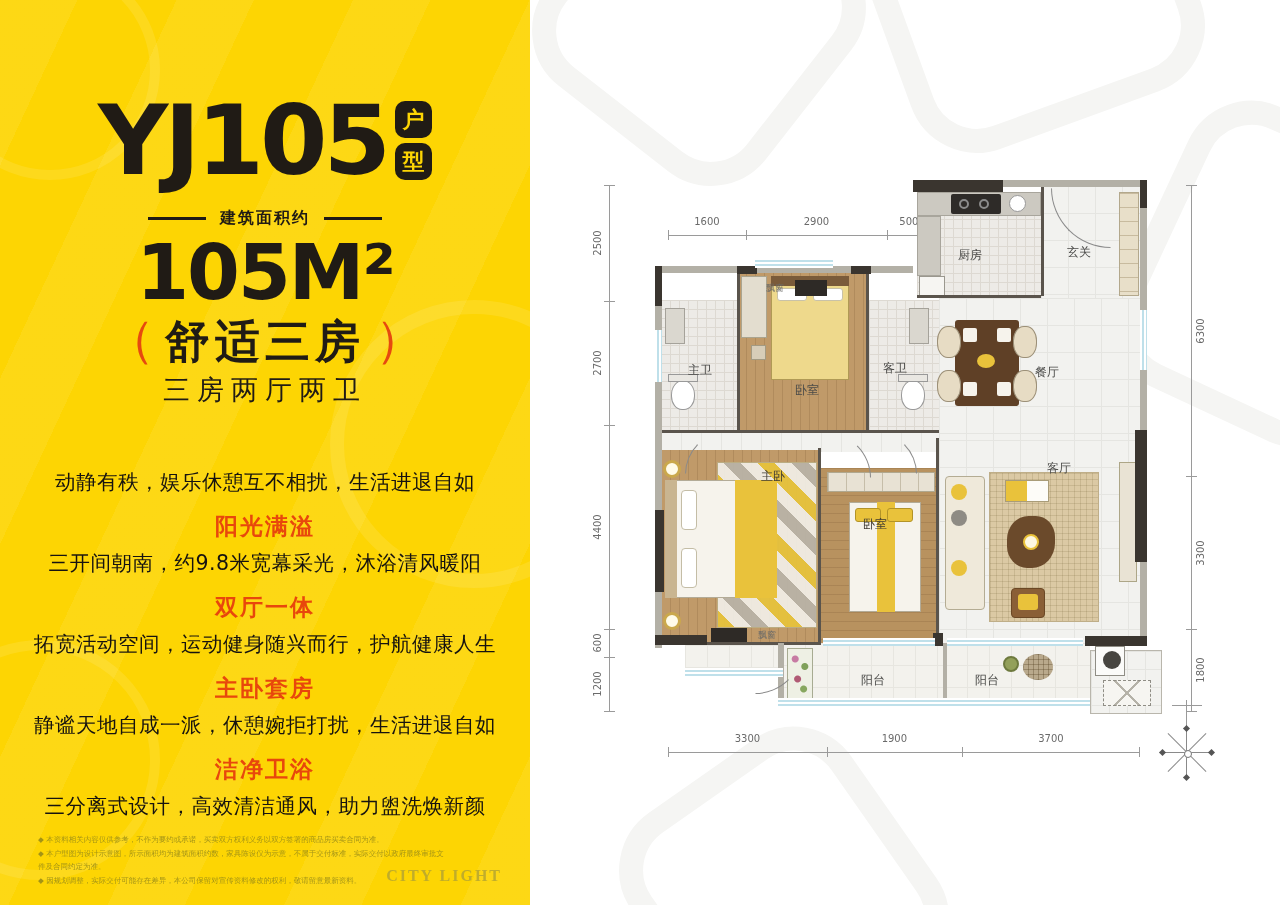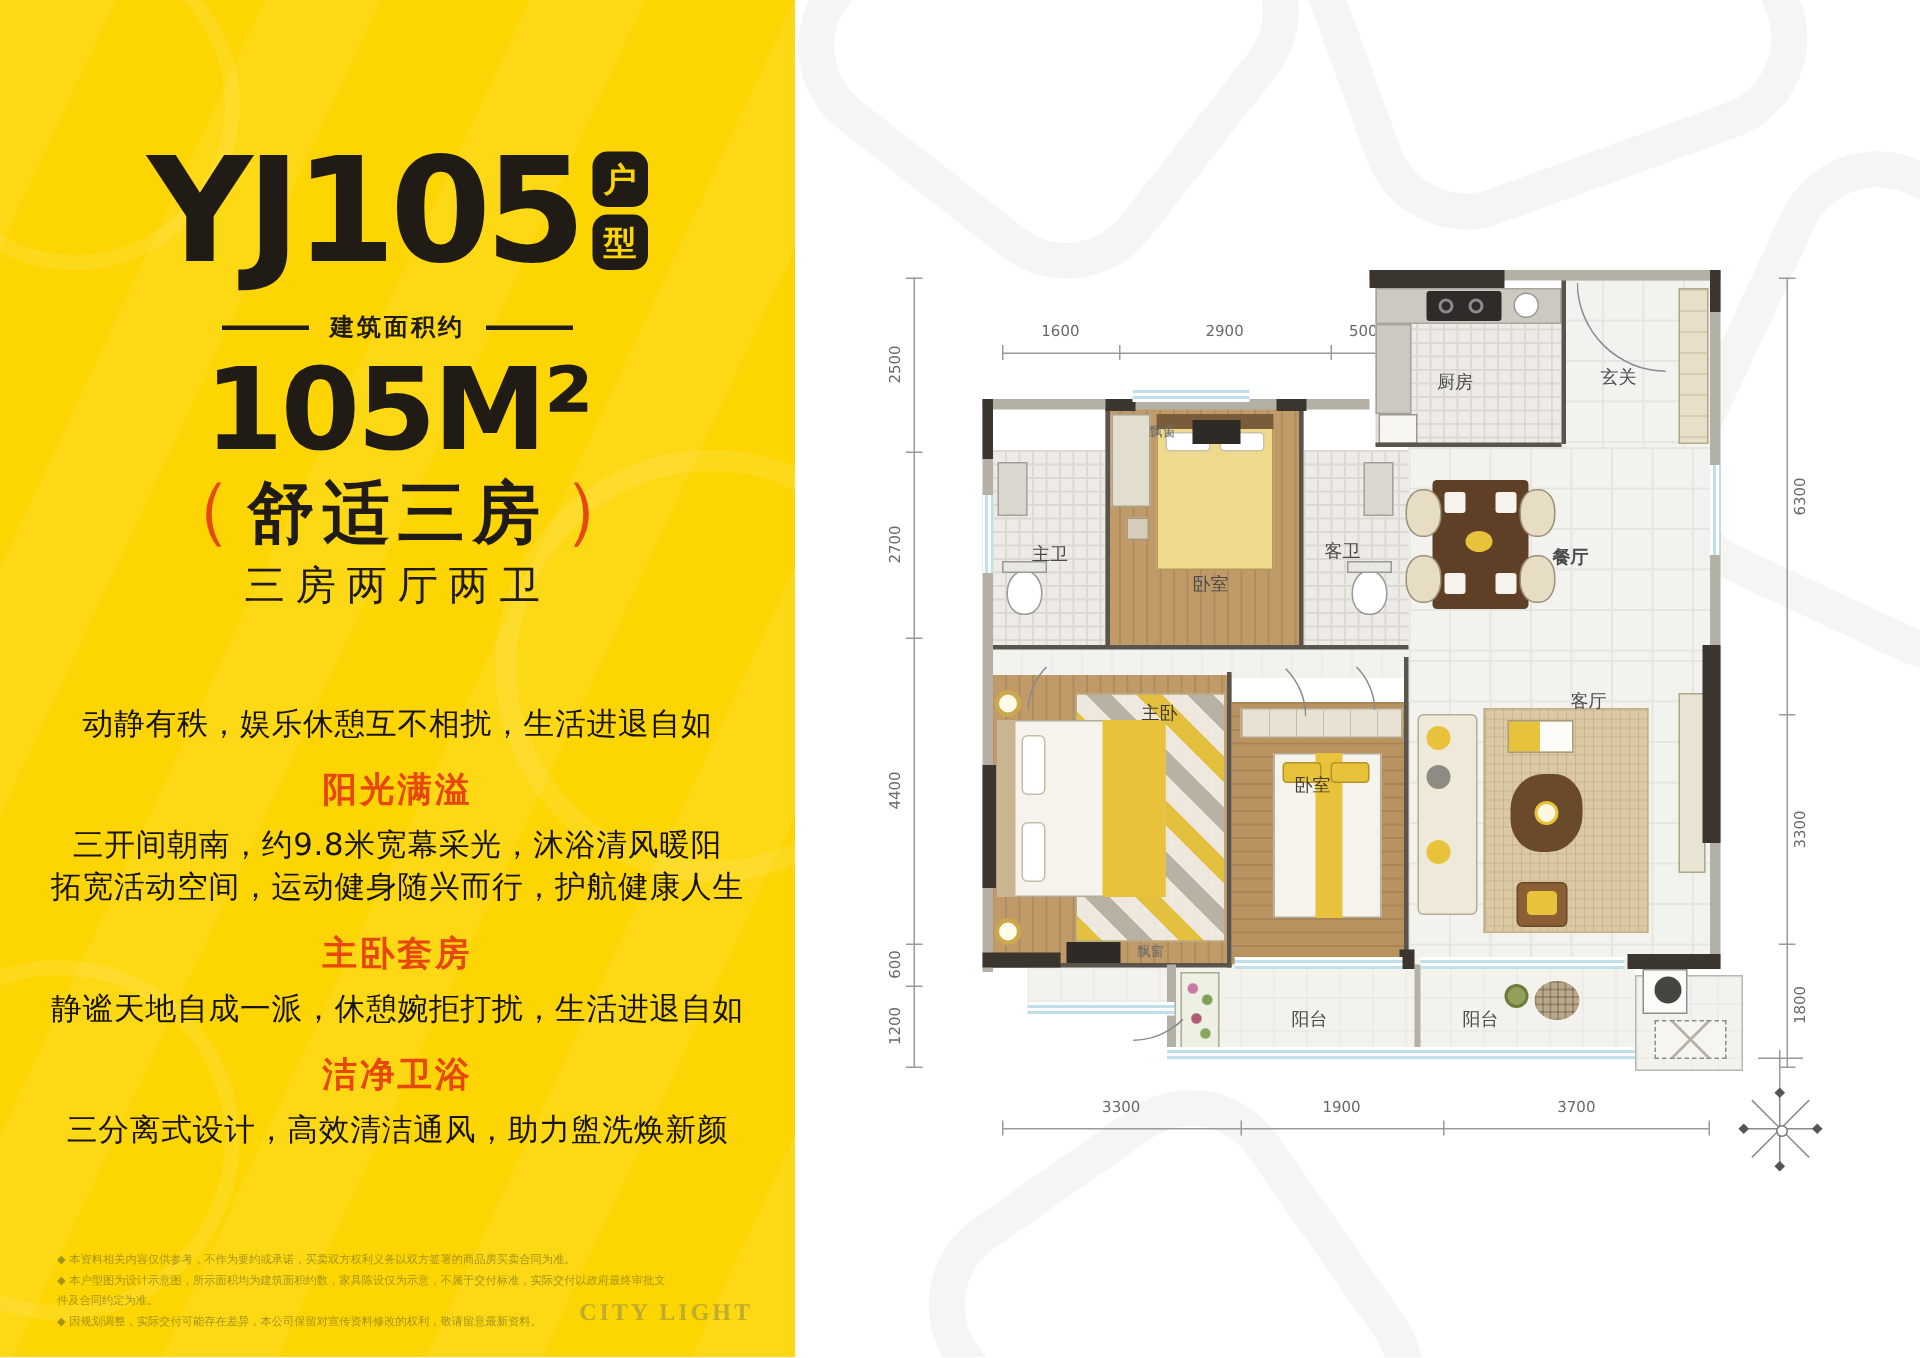--- a/index.html
+++ b/index.html
@@ -109,20 +109,21 @@
       <span class="slogan">舒适三房</span>
       <span class="paren">）</span>
     </div>
 
     <div class="layout-type">三房两厅两卫</div>
 
     <div class="features">
       <div class="feat-desc">动静有秩，娱乐休憩互不相扰，生活进退自如</div>
       <div class="feat-title">阳光满溢</div>
       <div class="feat-desc">三开间朝南，约9.8米宽幕采光，沐浴清风暖阳</div>
+      <div class="feat-title">双厅一体</div>
       <div class="feat-desc">拓宽活动空间，运动健身随兴而行，护航健康人生</div>
       <div class="feat-title">主卧套房</div>
       <div class="feat-desc">静谧天地自成一派，休憩婉拒打扰，生活进退自如</div>
       <div class="feat-title">洁净卫浴</div>
       <div class="feat-desc">三分离式设计，高效清洁通风，助力盥洗焕新颜</div>
     </div>
 
     <div class="disclaimer">
       <div>◆ 本资料相关内容仅供参考，不作为要约或承诺，买卖双方权利义务以双方签署的商品房买卖合同为准。</div>
       <div>◆ 本户型图为设计示意图，所示面积均为建筑面积约数，家具陈设仅为示意，不属于交付标准，实际交付以政府最终审批文件及合同约定为准。</div>
@@ -323,21 +324,21 @@
     <div class="arc" style="left:30px;top:252px;width:40px;height:40px;border-color:transparent transparent transparent #8a8a8a;border-radius:100% 0 0 0;"></div>
     <div class="arc" style="left:220px;top:252px;width:40px;height:40px;border-color:transparent #8a8a8a transparent transparent;border-radius:0 100% 0 0;"></div>
     <div class="arc" style="left:100px;top:466px;width:46px;height:46px;border-color:transparent transparent #8a8a8a transparent;border-radius:0 0 100% 0;"></div>
 
     <div class="rlabel" style="left:315px;top:75px;">厨房</div>
     <div class="rlabel" style="left:424px;top:72px;">玄关</div>
     <div class="rlabel" style="left:45px;top:190px;">主卫</div>
     <div class="rlabel" style="left:152px;top:210px;">卧室</div>
     <div class="rlabel" style="left:240px;top:188px;">客卫</div>
     <div class="rlabel sm" style="left:120px;top:108px;color:#6b6b68;">飘窗</div>
-    <div class="rlabel" style="left:392px;top:192px;font-weight:bold;">餐厅</div>
+    <div class="rlabel" style="left:392px;top:192px;">餐厅</div>
     <div class="rlabel" style="left:118px;top:296px;color:#3f3a32;">主卧</div>
     <div class="rlabel" style="left:220px;top:344px;color:#3f3a32;">卧室</div>
     <div class="rlabel" style="left:404px;top:288px;">客厅</div>
     <div class="rlabel sm" style="left:112px;top:455px;color:#6b6b68;">飘窗</div>
     <div class="rlabel" style="left:218px;top:500px;">阳台</div>
     <div class="rlabel" style="left:332px;top:500px;">阳台</div>
   </div>
 
   <div class="northline"></div>
   <div class="northbar"></div>

